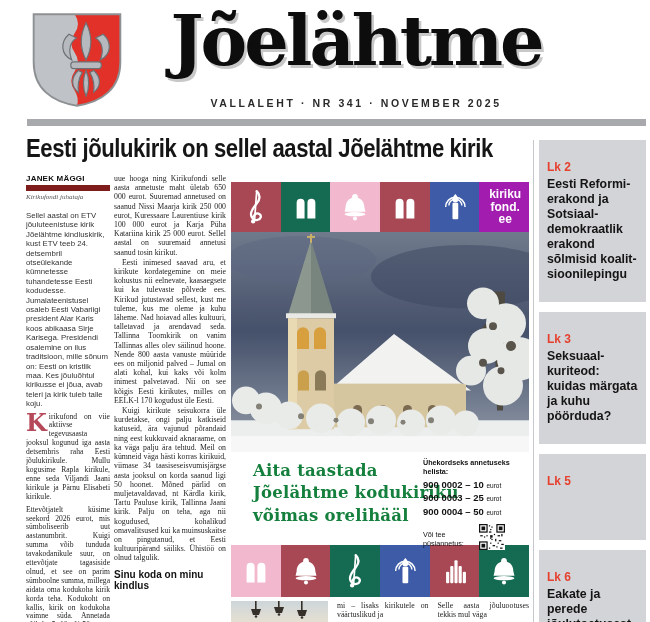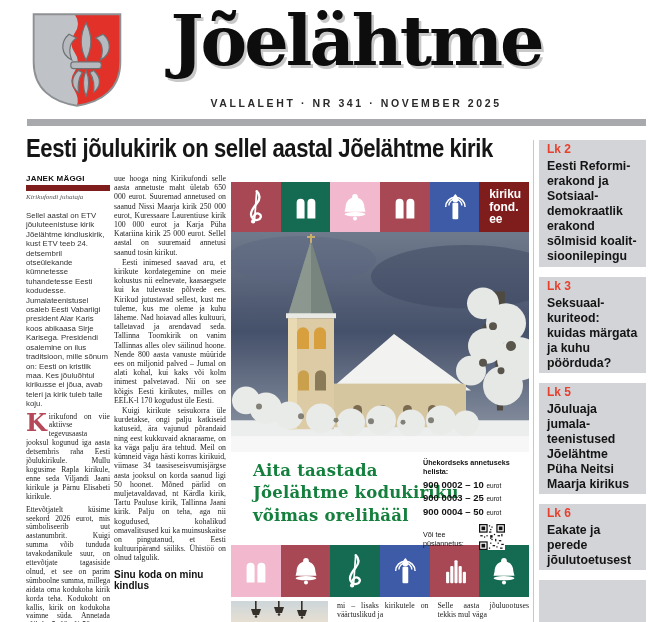--- a/index.html
+++ b/index.html
@@ -60,21 +60,21 @@
 
   
   .bottom-strip{left:231px;top:601px;width:298px;height:21px;display:flex;overflow:hidden;}
   .bottom-img{width:97px;height:21px;flex:none;}
   .bottom-col{width:92px;margin-left:9px;font-family:"Liberation Serif",serif;
     font-size:7.8px;line-height:9.2px;text-align:justify;color:#1d1d1d;}
 
   
   .col-rule{left:533px;top:140px;width:1px;height:482px;background:#c7c8cb;}
   .sidebar{left:539px;top:140px;width:107px;display:flex;flex-direction:column;gap:10px;}
-  .side-box{background:#d3d4d8;padding:2px 8px;box-sizing:border-box;}
+  .side-box{background:#d3d4d8;padding:20px 8px;box-sizing:border-box;}
   .side-page{color:#e6402e;font-weight:700;font-size:12px;margin-bottom:3px;}
   .side-text{font-weight:700;font-size:12.3px;line-height:1.22;color:#141414;}
   .b1{min-height:127px;} .b2{min-height:76px;} .b3{min-height:86px;}
   .b4{min-height:48px;} .b5{min-height:120px;}
 </style>
 </head>
 <body>
 
 <svg class="abs crest" viewBox="0 0 105 106">
   <path d="M7 5 H98 V55 C98 83 79 97 52.5 101 C26 97 7 83 7 55 Z" fill="#e23128"></path>
@@ -142,21 +142,21 @@
         </svg>
     </div>
     <div class="tile" style="background-color: rgb(61, 91, 166);">
       <svg viewBox="0 0 50 50">
           <path d="M12 25 A13.5 13.5 0 1 1 39 25" fill="none" stroke="#fff" stroke-width="2"></path>
           <path d="M16.5 23 A9 9 0 1 1 34.5 23" fill="none" stroke="#fff" stroke-width="2"></path>
           <path d="M25.5 7 c2.8 3.2 4 5.4 4 7.6 a4 4 0 0 1 -8 0 c0 -2.2 1.2 -4.4 4 -7.6 z" fill="#fff"></path>
           <rect x="21.5" y="19" width="8" height="23" rx="1.5" fill="#fff"></rect>
         </svg>
     </div>
-    <div class="tile" style="background-color: #7f1d1d;">
+    <div class="tile" style="background-color: #a21caf; text-align: center;">
       <div class="brand-txt">
           <div>kiriku</div>
           <div>fond.</div>
           <div>ee</div>
         </div>
     </div>
   </div>
 
   <svg class="photo" viewBox="0 0 298 222" preserveAspectRatio="none">
     <defs>
@@ -359,21 +359,20 @@
   <div class="side-box b1">
     <div class="side-page">Lk 2</div>
     <div class="side-text">Eesti Reformi-erakond ja Sotsiaal-demokraatlik erakond sõlmisid koalit-sioonilepingu</div>
   </div>
   <div class="side-box b2">
     <div class="side-page">Lk 3</div>
     <div class="side-text">Seksuaal-kuriteod: kuidas märgata ja kuhu pöörduda?</div>
   </div>
   <div class="side-box b3">
     <div class="side-page">Lk 5</div>
-    <div class="side-text">Jõuluaja jumala-teenistused Jõelähtme Püha Neitsi Maarja kirikus</div>
   </div>
   <div class="side-box b4">
     <div class="side-page">Lk 6</div>
     <div class="side-text">Eakate ja perede jõulutoetusest</div>
   </div>
   <div class="side-box b5">
     
     
   </div>
 </div>

